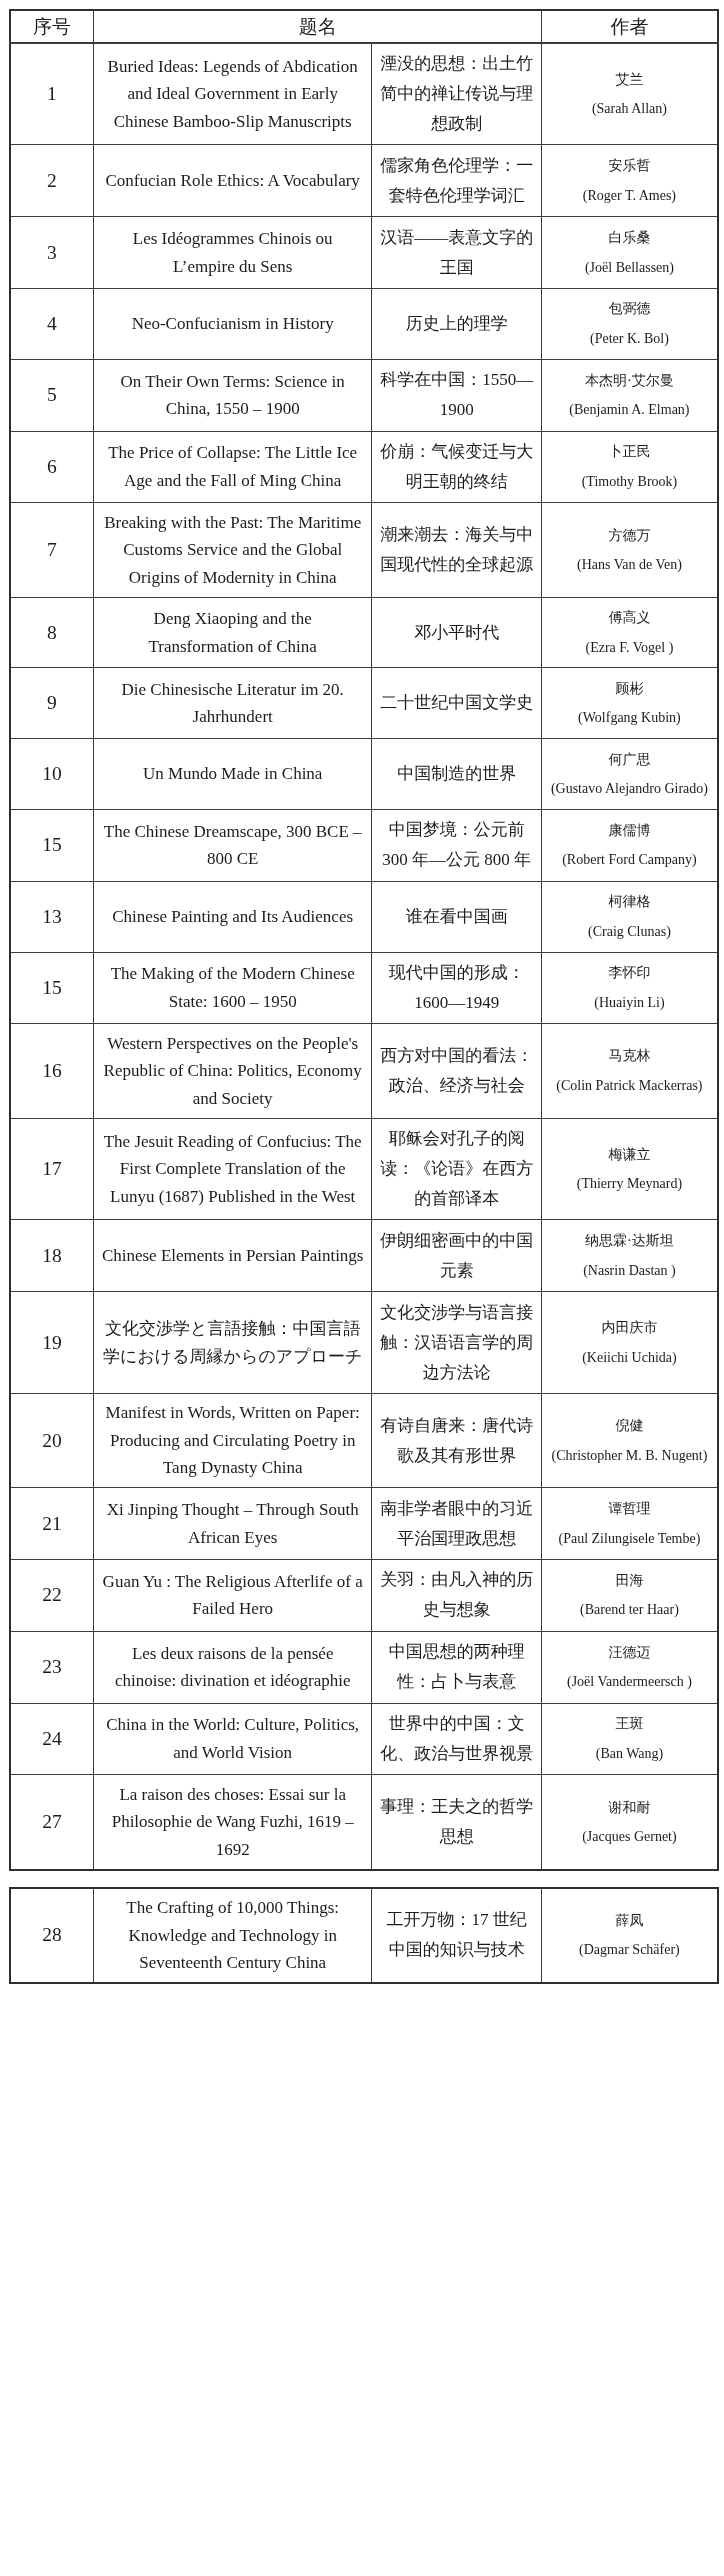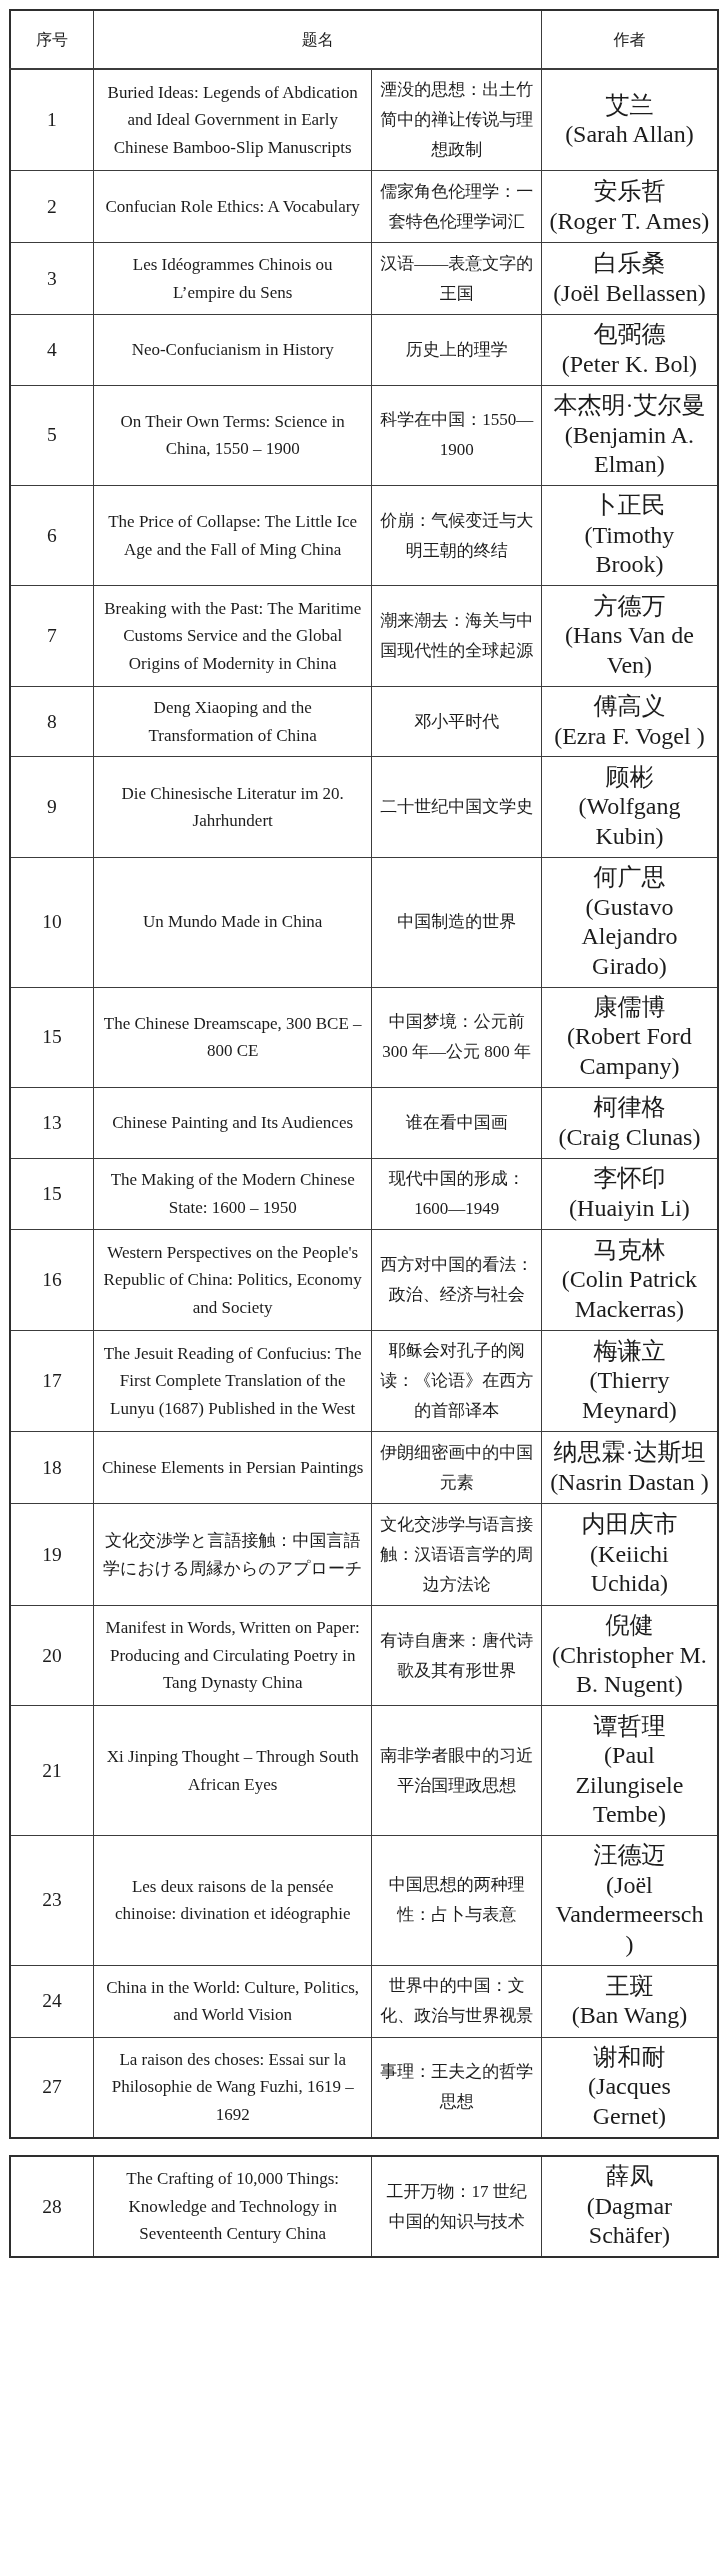--- a/index.html
+++ b/index.html
@@ -29,40 +29,40 @@
   col.c4 { width: 176px; }
   th, td {
     border: 1.3px solid #3c3c3c;
     text-align: center;
     vertical-align: middle;
     padding: 5.4px 6.7px;
     font-weight: normal;
     word-break: break-word;
   }
   thead th {
-    font-size: 16px;
+    font-size: 19px;
     height: 27px;
     line-height: 27px;
     border-bottom: 2.7px double #3c3c3c;
-    padding: 15px 4px;
+    padding: 2px 4px;
   }
   td.c-no {
     font-size: 19.5px;
     line-height: 24px;
   }
   td.c-title {
     font-size: 17px;
     line-height: 27.5px;
   }
   td.c-zh {
     font-size: 17px;
     line-height: 30px;
   }
   td.c-author {
-    font-size: 24px;
+    font-size: 14px;
     line-height: 29.5px;
     margin-top: 32px;
   }
   .table-gap {
     height: 16px;
   }
 </style>
 </head>
 <body>
 
@@ -248,20 +248,29 @@
         <tr>
     <td class="c-no">21</td>
     <td class="c-title">Xi Jinping Thought – Through South African Eyes</td>
     <td class="c-zh">南非学者眼中的习近平治国理政思想</td>
     <td class="c-author">
       <div>谭哲理</div>
       <div>(Paul Zilungisele Tembe)</div>
     </td>
   </tr>
         <tr>
+    <td class="c-no">22</td>
+    <td class="c-title">Guan Yu : The Religious Afterlife of a Failed Hero</td>
+    <td class="c-zh">关羽：由凡入神的历史与想象</td>
+    <td class="c-author">
+      <div>田海</div>
+      <div>(Barend ter Haar)</div>
+    </td>
+  </tr>
+        <tr>
     <td class="c-no">23</td>
     <td class="c-title">Les deux raisons de la pensée chinoise: divination et idéographie</td>
     <td class="c-zh">中国思想的两种理性：占卜与表意</td>
     <td class="c-author">
       <div>汪德迈</div>
       <div>(Joël Vandermeersch )</div>
     </td>
   </tr>
         <tr>
     <td class="c-no">24</td>

